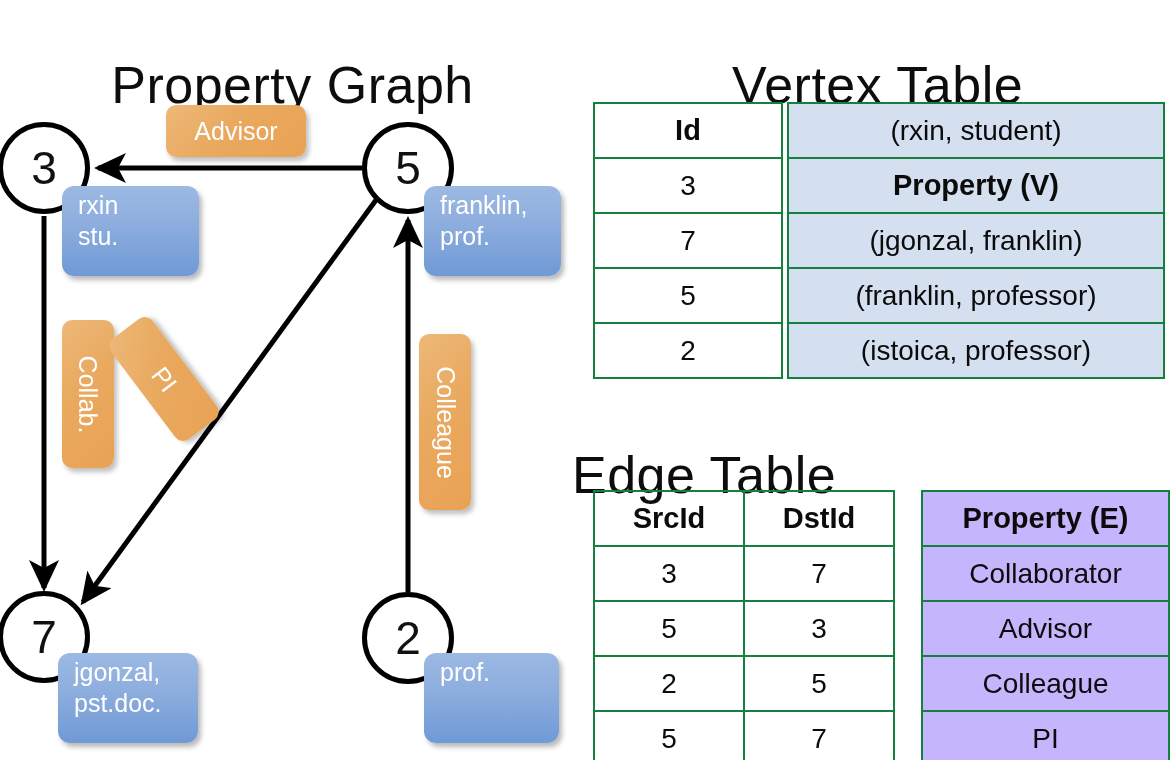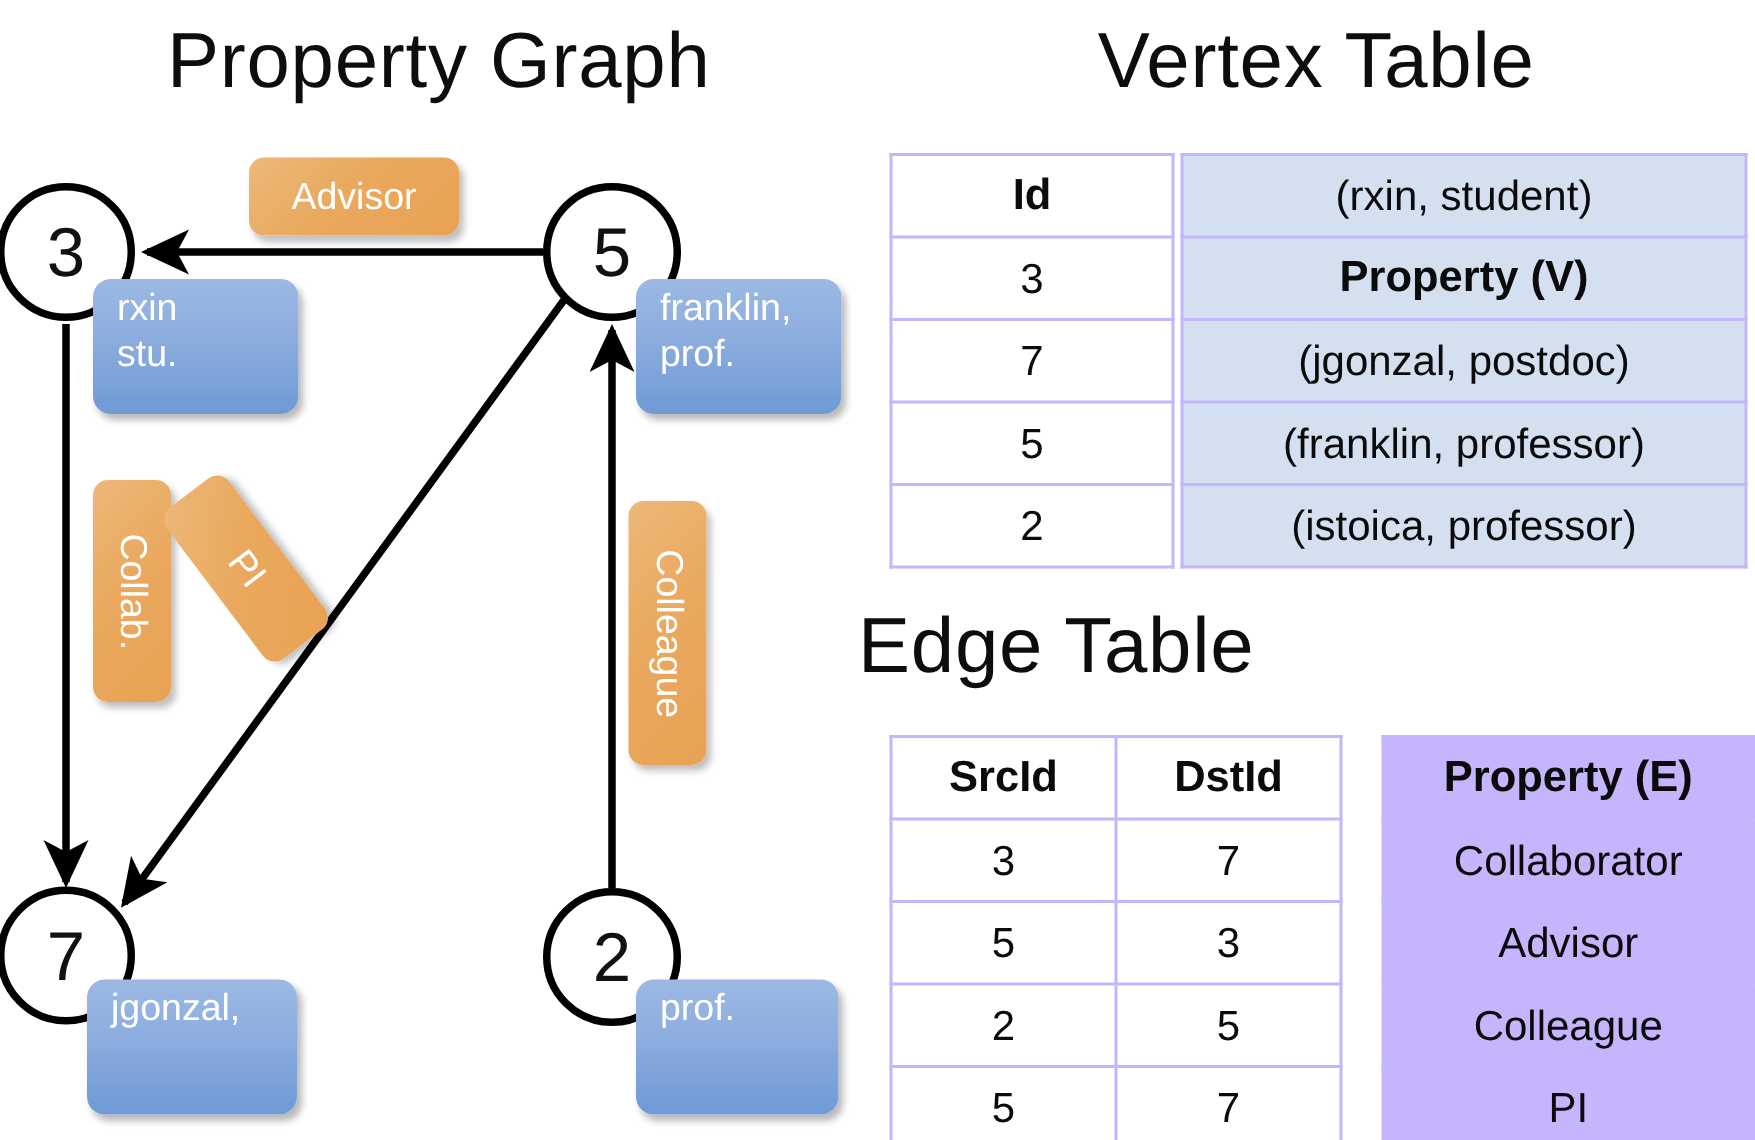--- a/index.html
+++ b/index.html
@@ -17,20 +17,21 @@
   }
 
   
   .title {
     position: absolute;
     font-family: "Liberation Sans", sans-serif;
     font-weight: 300;
     color: #0d0d0d;
     letter-spacing: 0.5px;
     white-space: nowrap;
+    margin-top: 44px;
   }
   #title-property-graph {
     left: 0; top: 10px;
     width: 585px;
     text-align: center;
     font-size: 52px;
     line-height: 62px;
   }
   #title-vertex-table {
     left: 585px; top: 10px;
@@ -139,21 +140,21 @@
     transform: rotate(90deg);
   }
 
   
   .tbl {
     position: absolute;
     border-collapse: collapse;
     font-family: "Liberation Sans", sans-serif;
   }
   .tbl td, .tbl th {
-    border: 2px solid #c4b5fd;
+    border: 2px solid #15803d;
     text-align: center;
     font-weight: 400;
     font-size: 28px;
     color: #0b0b0b;
     padding: 0;
   }
   .tbl .hdr {
     font-weight: 700;
     font-size: 29px;
   }
@@ -232,20 +233,21 @@
   <div class="prop-box" id="box-rxin">
     <div>rxin</div>
     <div>stu.</div>
   </div>
   <div class="prop-box" id="box-franklin">
     <div>franklin,</div>
     <div>prof.</div>
   </div>
   <div class="prop-box" id="box-jgonzal">
     <div>jgonzal,</div>
+    <div>pst.doc.</div>
   </div>
   <div class="prop-box" id="box-istoica">
     <div>prof.</div>
   </div>
 </div>
 
 <table class="tbl" id="vertex-table-id">
   <tbody>
     <tr>
       <td class="hdr">Id</td>
@@ -267,21 +269,21 @@
 
 <table class="tbl" id="vertex-table-prop">
   <tbody>
     <tr>
         <td>(rxin, student)</td>
       </tr>
     <tr>
       <td class="hdr">Property (V)</td>
     </tr>
     <tr>
-        <td>(jgonzal, postdoc)</td>
+        <td>(jgonzal, franklin)</td>
       </tr>
     <tr>
         <td>(franklin, professor)</td>
       </tr>
     <tr>
         <td>(istoica, professor)</td>
       </tr>
   </tbody>
 </table>
 

